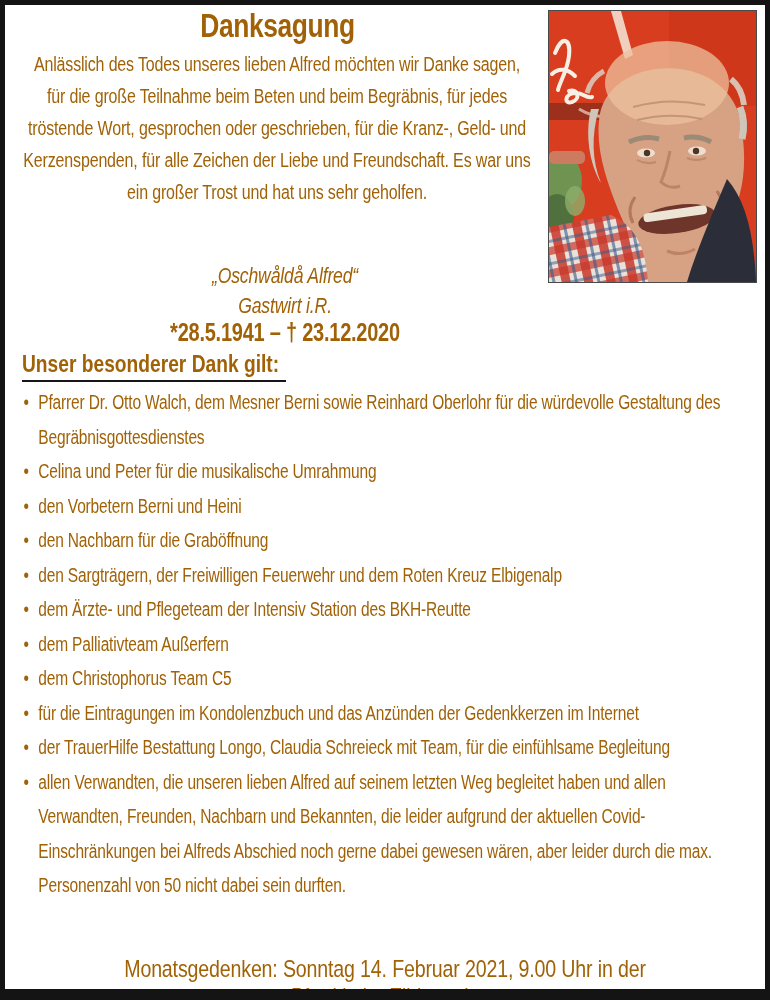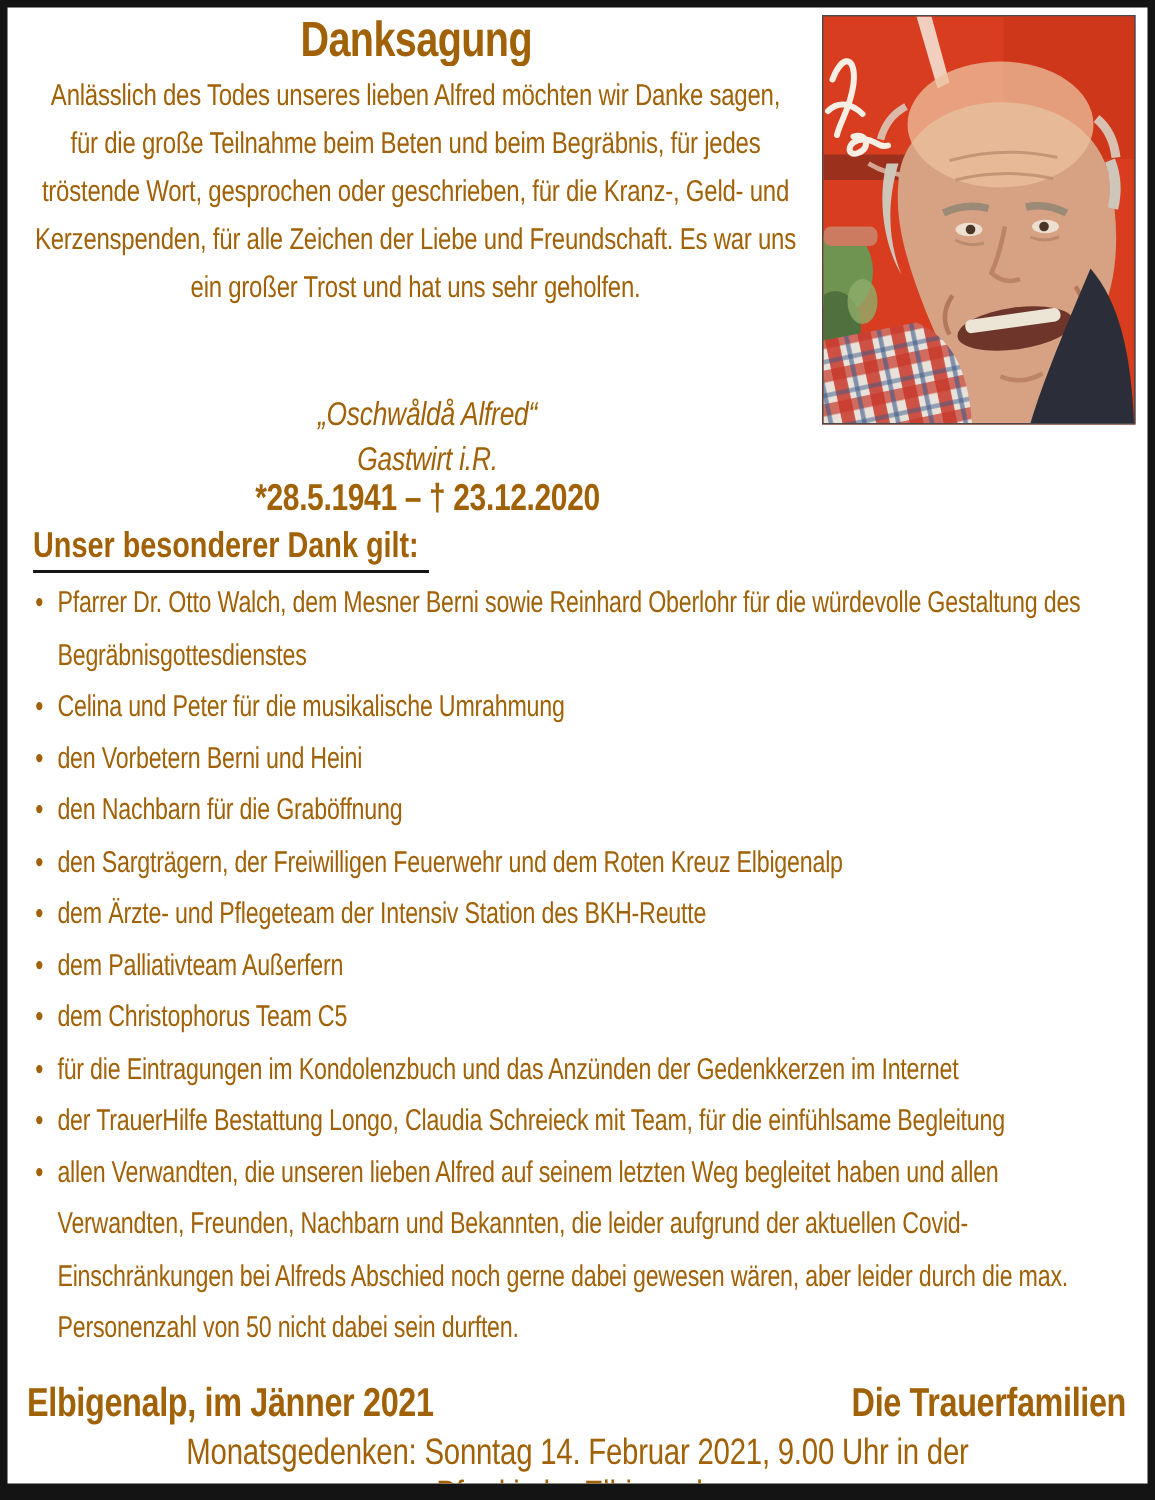--- a/index.html
+++ b/index.html
@@ -103,24 +103,20 @@
     <li><span class="blt">•</span><span>den Nachbarn für die Graböffnung</span></li>
     <li><span class="blt">•</span><span>den Sargträgern, der Freiwilligen Feuerwehr und dem Roten Kreuz Elbigenalp</span></li>
     <li><span class="blt">•</span><span>dem Ärzte- und Pflegeteam der Intensiv Station des BKH-Reutte</span></li>
     <li><span class="blt">•</span><span>dem Palliativteam Außerfern</span></li>
     <li><span class="blt">•</span><span>dem Christophorus Team C5</span></li>
     <li><span class="blt">•</span><span>für die Eintragungen im Kondolenzbuch und das Anzünden der Gedenkkerzen im Internet</span></li>
     <li><span class="blt">•</span><span>der TrauerHilfe Bestattung Longo, Claudia Schreieck mit Team, für die einfühlsame Begleitung</span></li>
     <li><span class="blt">•</span><span>allen Verwandten, die unseren lieben Alfred auf seinem letzten Weg begleitet haben und allen Verwandten, Freunden, Nachbarn und Bekannten, die leider aufgrund der aktuellen Covid- Einschränkungen bei Alfreds Abschied noch gerne dabei gewesen wären, aber leider durch die max. Personenzahl von 50 nicht dabei sein durften.</span></li>
   </ul>
 
-  <div class="closing-row">
-    <span class="cxl">Elbigenalp, im Jänner 2021</span>
-    <span class="cxr">Die Trauerfamilien</span>
-  </div>
 
   <div class="memorial cxc">Monatsgedenken: Sonntag 14. Februar 2021, 9.00 Uhr in der Pfarrkirche Elbigenalp</div>
 
   <div class="photo">
     <svg viewBox="0 0 207 271" xmlns="http://www.w3.org/2000/svg" aria-hidden="true">
 
       <rect x="0" y="0" width="207" height="160" fill="#d93d20"></rect>
       <rect x="120" y="0" width="87" height="95" fill="#c63318" opacity="0.55"></rect>
       <rect x="0" y="92" width="56" height="17" fill="#8f2f1d" opacity="0.85"></rect>
 

